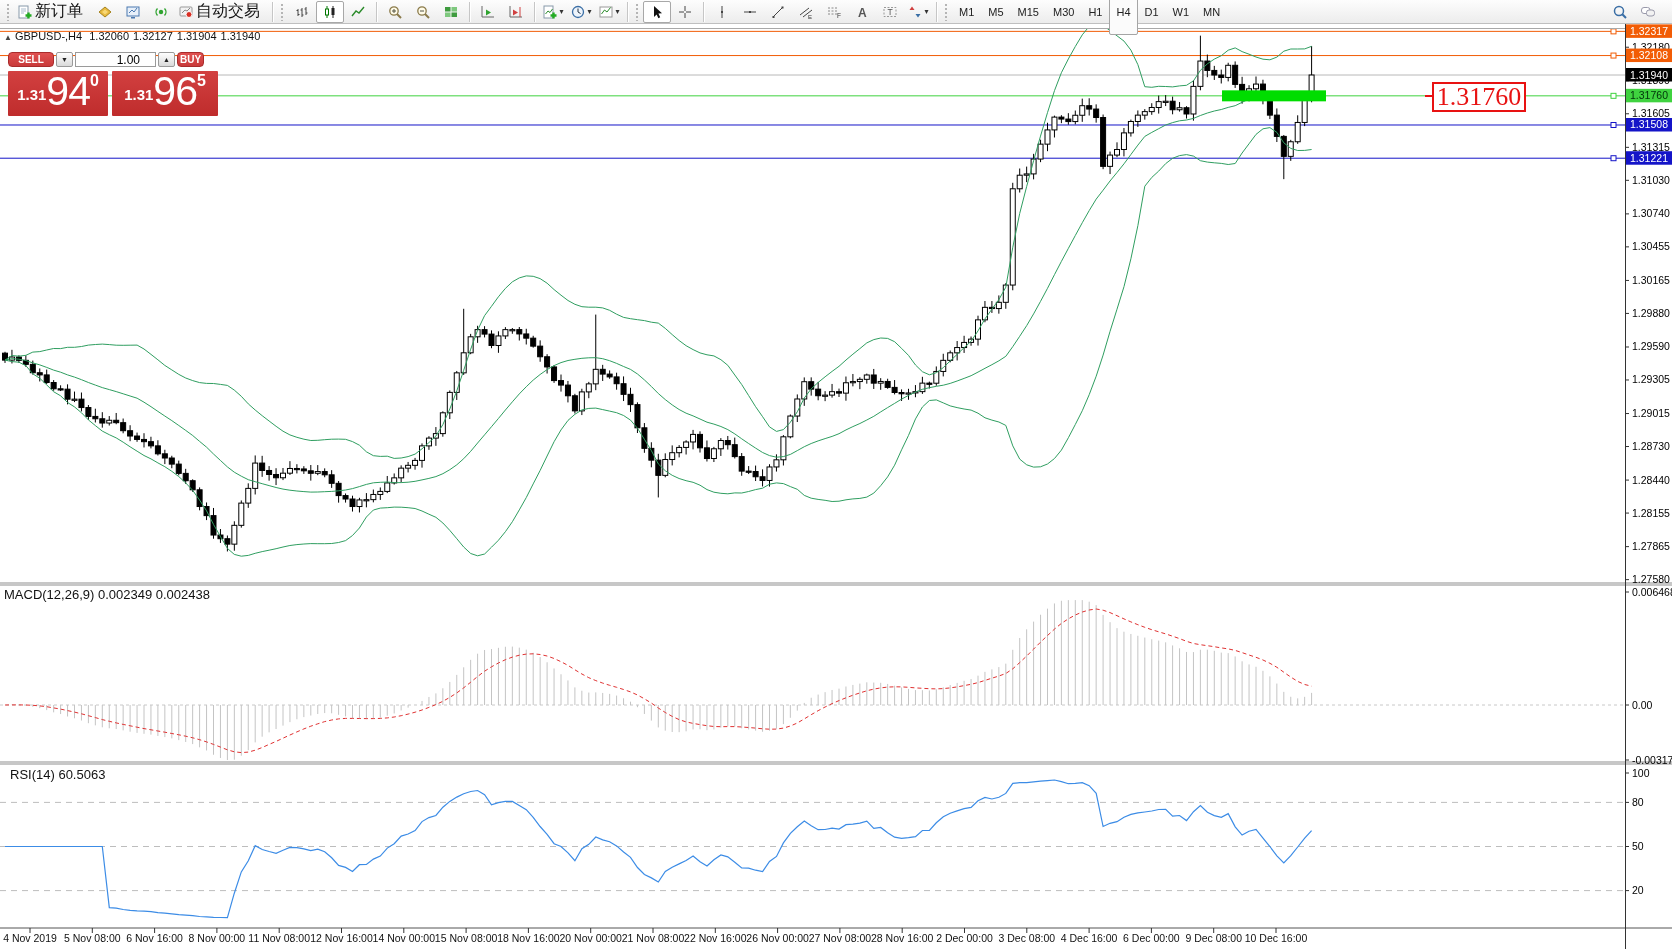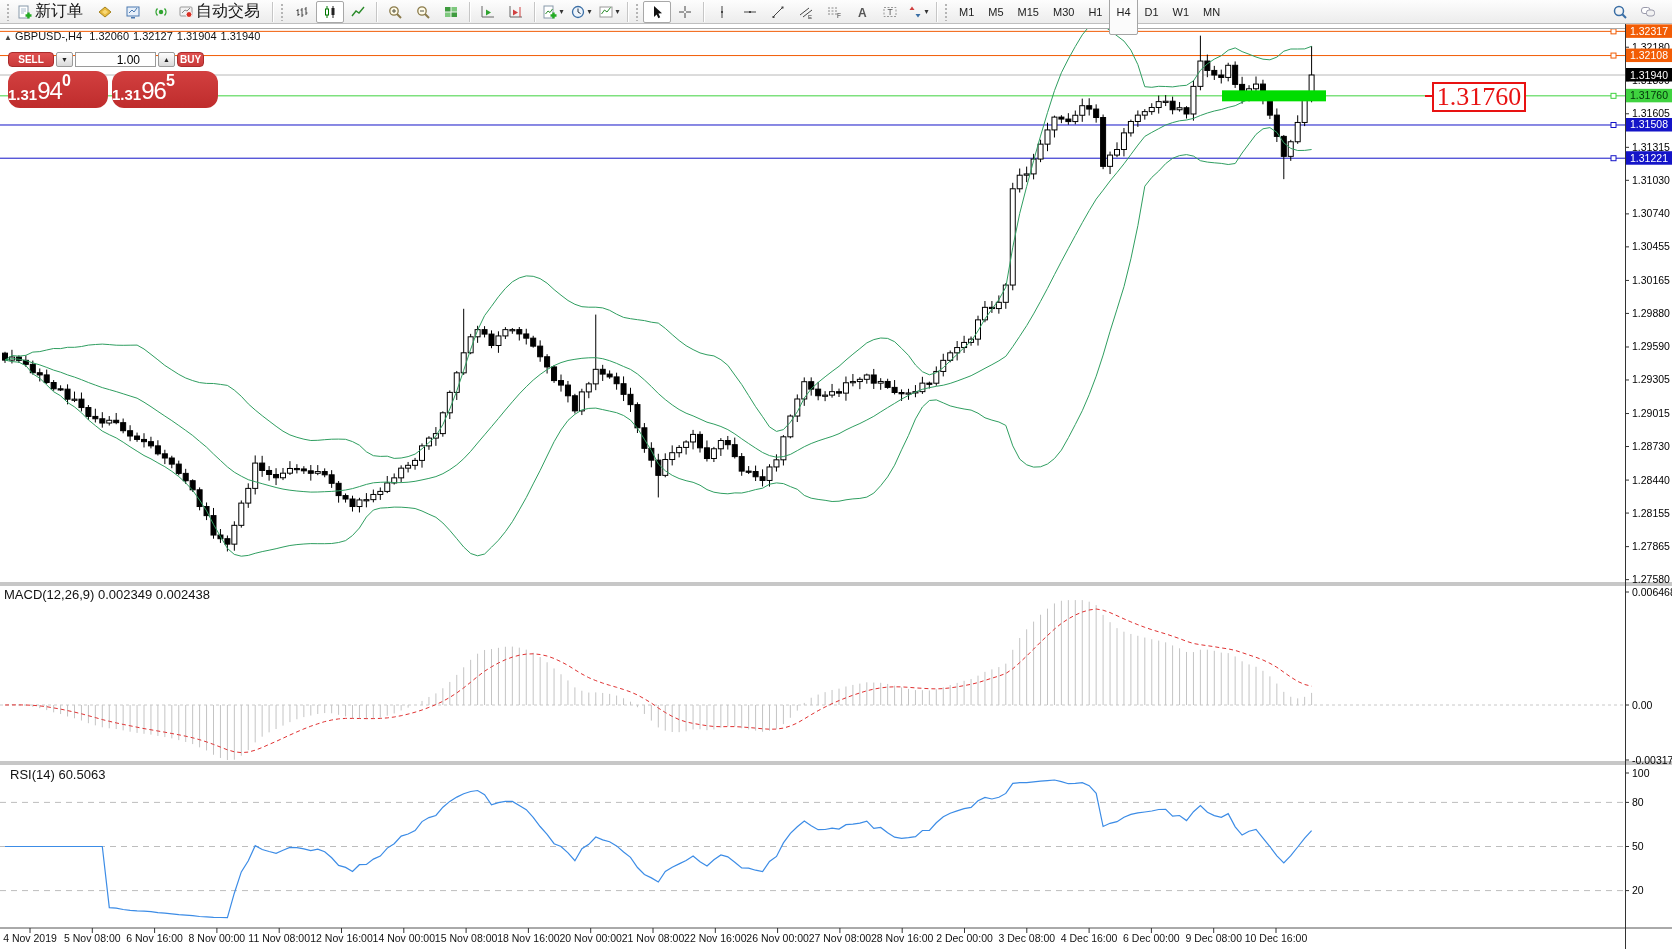--- a/index.html
+++ b/index.html
@@ -30,24 +30,24 @@
   
   .oct{position:absolute;left:8px;top:52px;z-index:6;width:212px}
   .oct-row1{display:flex;height:15px;gap:2px;align-items:stretch}
   .oct-btn{background:linear-gradient(#e05050,#c93a3a);color:#fff;font-size:10px;font-weight:bold;border:1px solid #a92c2c;
     border-radius:4px;display:flex;align-items:center;justify-content:center;padding:0}
   .oct-sell{width:46px}.oct-buy{width:27px}
   .spin{width:17px;background:linear-gradient(#fefefe,#dadada);border:1px solid #9a9a9a;border-radius:2px;display:flex;
     align-items:center;justify-content:center;font-size:7px;color:#222;padding:0}
   .oct-vol{width:64px;border:1px solid #9a9a9a;font-size:12px;text-align:right;padding:0 15px 0 0;font-family:"Liberation Sans",sans-serif}
   .oct-row2{display:flex;gap:4px;margin-top:4px}
-  .oct-price{width:100px;height:37px;background:linear-gradient(#d24040,#bf2c2c);border-radius:12px;color:#fff;
-    display:flex;align-items:flex-end;padding-bottom:0}
+  .oct-price{width:100px;height:37px;background:linear-gradient(#d24040,#bf2c2c);border-radius:1px;color:#fff;
+    display:flex;align-items:flex-end;justify-content:center;padding-bottom:8px}
   .oct-price .pfx{font-size:15px;font-weight:bold;line-height:27px}
-  .oct-price .big{font-size:24px;line-height:34px;letter-spacing:-1px}
+  .oct-price .big{font-size:41px;line-height:34px;letter-spacing:-1px}
   .oct-price .sup{font-size:16px;font-weight:bold;line-height:14px;align-self:flex-start;margin-top:3px}
   
   .price-flag{position:absolute;left:1432px;top:82px;width:90px;height:26px;border:2px solid #e81212;background:#fff;
     color:#e81212;font-family:"Liberation Serif",serif;font-size:26px;line-height:26px;text-align:center;z-index:6}
   .price-flag::before{content:"";position:absolute;left:-9px;top:11px;width:9px;height:2px;background:#e81212}
   .cn-note{position:absolute;left:1376px;top:120px;font-size:30px;font-weight:bold;letter-spacing:2px;color:#2ce02c;
     text-shadow:2px 2px 0 #0e9e66;z-index:6;white-space:nowrap}
 </style>
 </head>
 <body>

